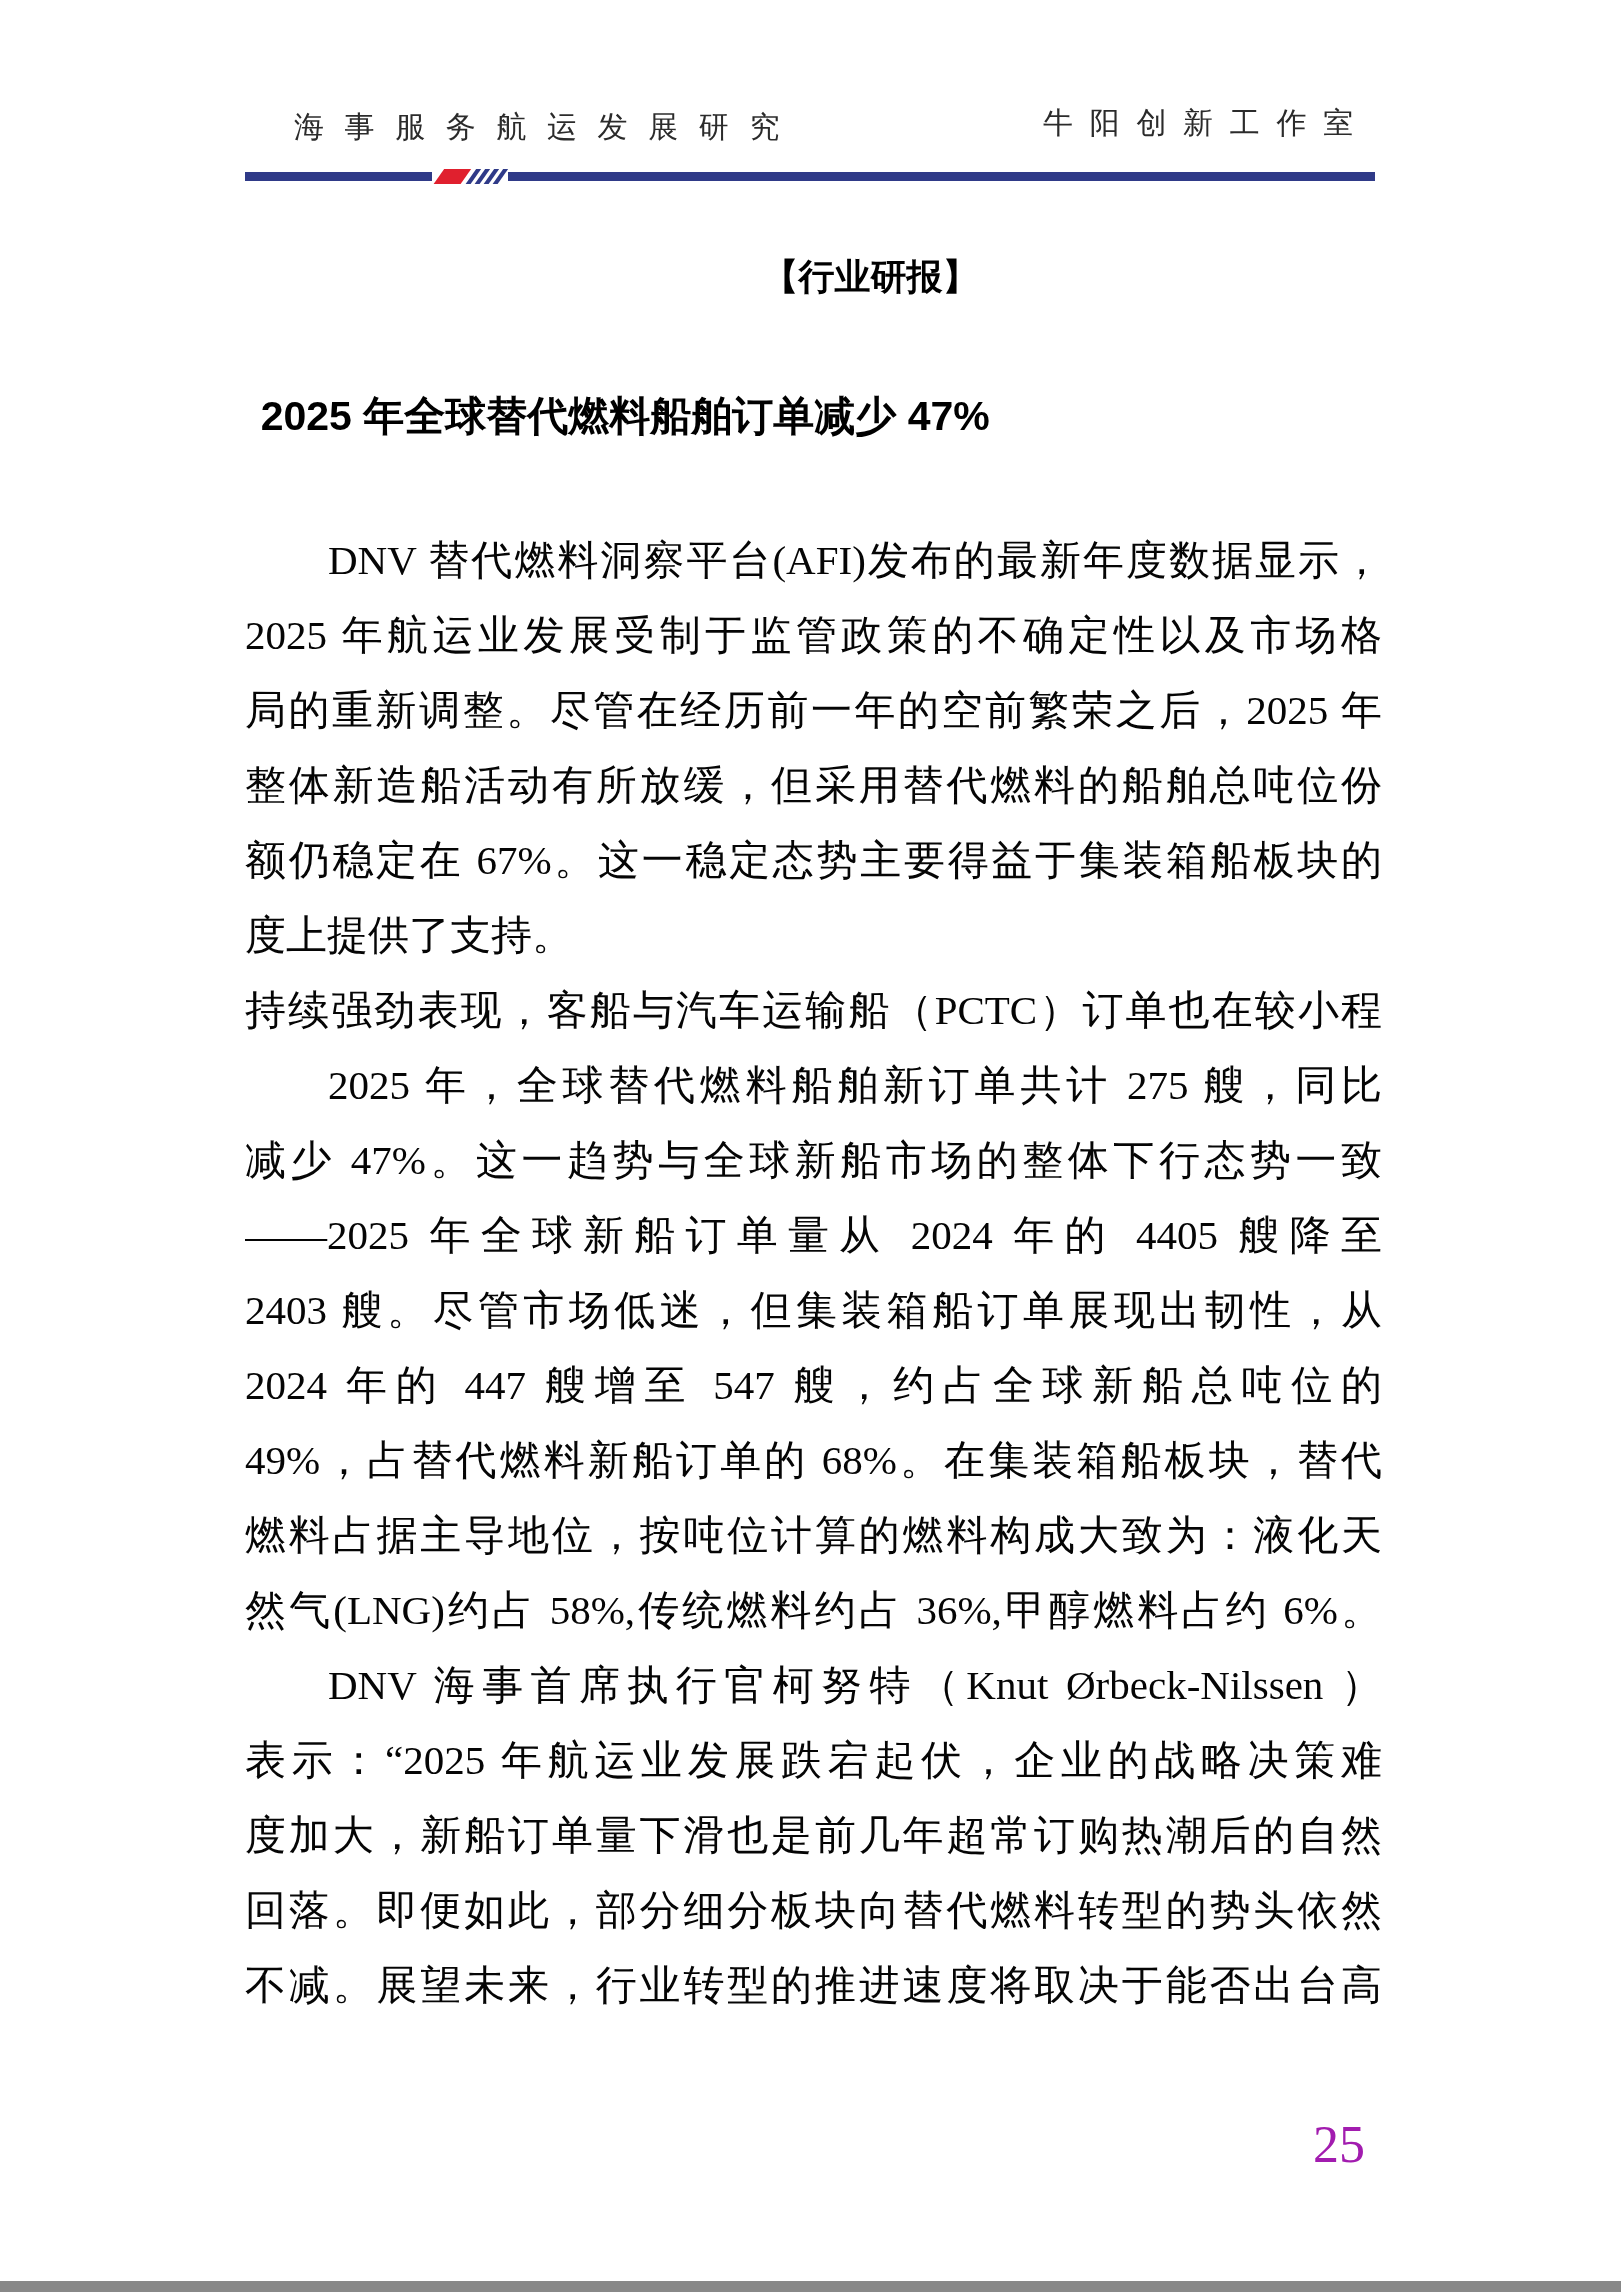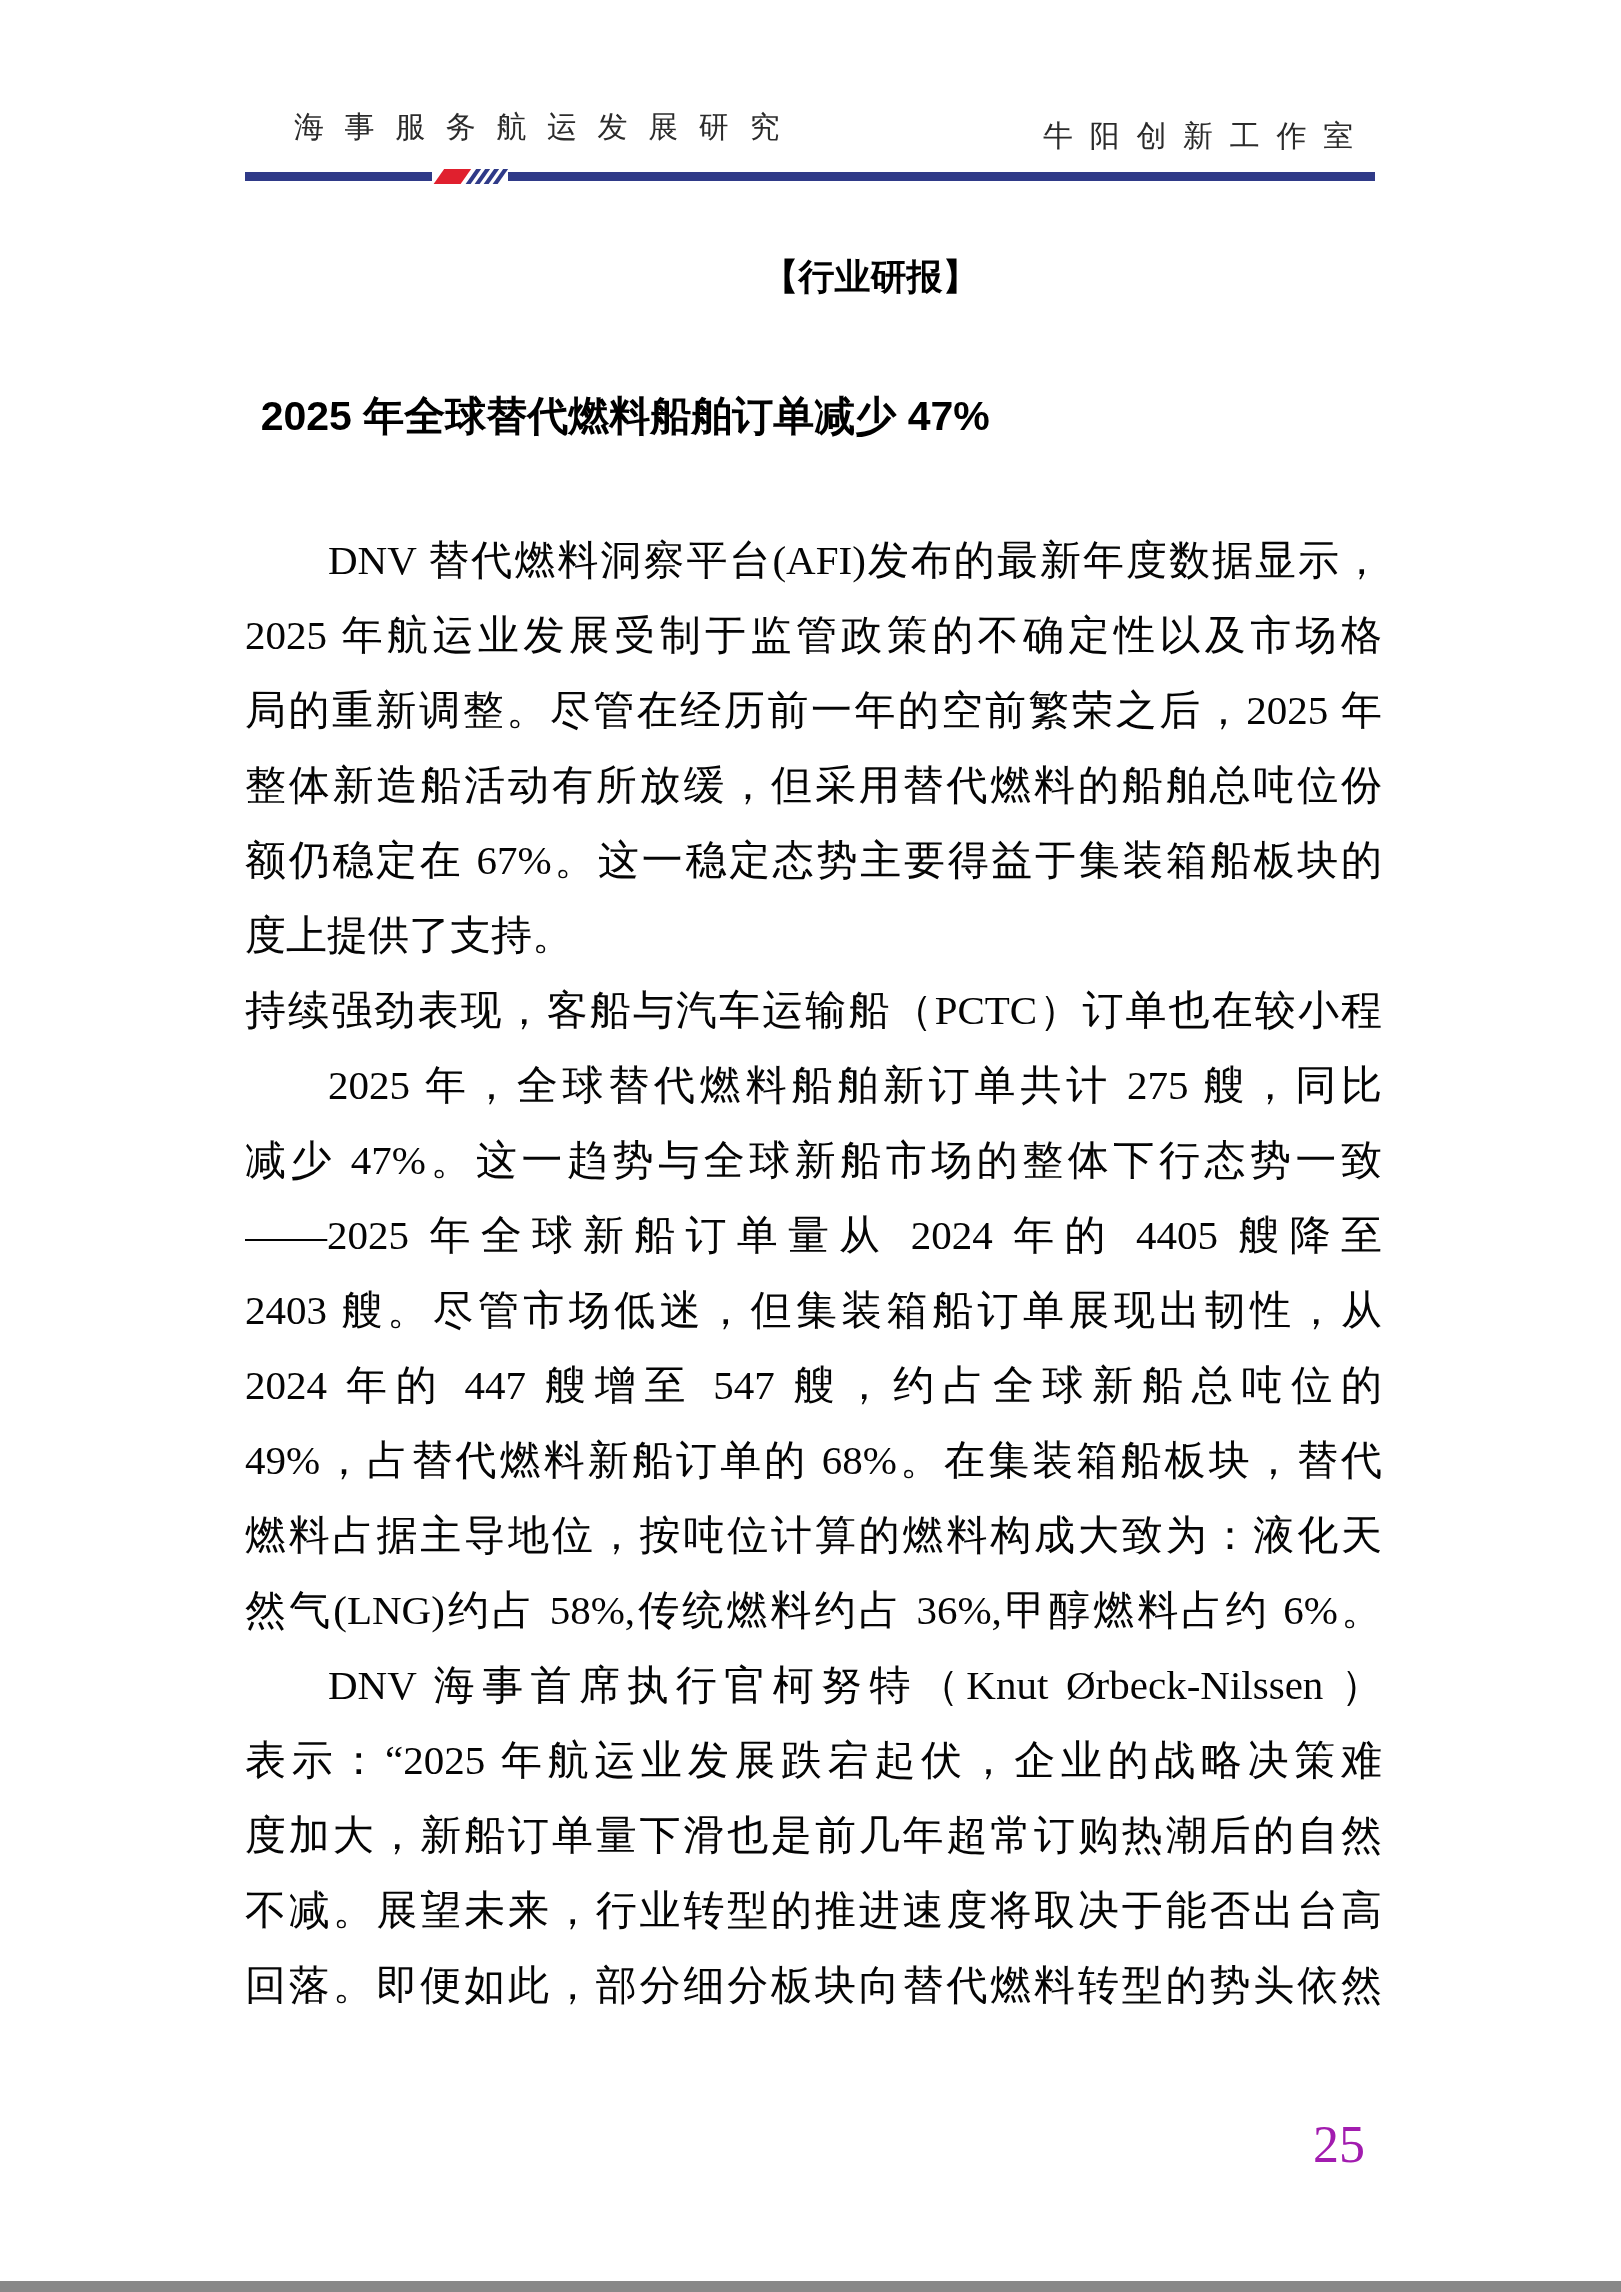--- a/index.html
+++ b/index.html
@@ -8,21 +8,21 @@
     background:#ffffff;color:#000;
     font-family:"Liberation Serif","DejaVu Serif",serif;
     overflow:hidden;
   }
   
   .hdr-left{
     position:absolute;left:294px;top:107px;
     font-size:30px;letter-spacing:20.6px;color:#2b2b2b;white-space:nowrap;
   }
   .hdr-right{
-    position:absolute;left:1043px;top:116px;
+    position:absolute;left:1043px;top:103px;
     font-size:30px;letter-spacing:16.7px;color:#2b2b2b;white-space:nowrap;
   }
   
   .rule{position:absolute;left:245px;top:172px;width:1130px;height:8.8px;}
   .rule .seg{position:absolute;top:0;height:8.8px;background:#2f3a88;}
   .rule .seg-l{left:0;width:187px;}
   .rule .seg-r{left:263px;right:0;}
   .rule .red{
     position:absolute;left:194px;top:-2.9px;width:26.5px;height:14.7px;
     background:#e0202e;transform:skewX(-35deg);
@@ -102,21 +102,21 @@
       <span class="ln" style="display:block">2403 艘。尽管市场低迷，但集装箱船订单展现出韧性，从</span>
       <span class="ln" style="display:block">2024 年的 447 艘增至 547 艘，约占全球新船总吨位的</span>
       <span class="ln" style="display:block">49%，占替代燃料新船订单的 68%。在集装箱船板块，替代</span>
       <span class="ln" style="display:block">燃料占据主导地位，按吨位计算的燃料构成大致为：液化天</span>
       <span class="ln" style="display:block">然气(LNG)约占 58%,传统燃料约占 36%,甲醇燃料占约 6%。</span>
     </p>
     <p>
       <span class="ln indent" style="display:block">DNV 海事首席执行官柯努特（Knut Ørbeck-Nilssen ）</span>
       <span class="ln" style="display:block">表示：“2025 年航运业发展跌宕起伏，企业的战略决策难</span>
       <span class="ln" style="display:block">度加大，新船订单量下滑也是前几年超常订购热潮后的自然</span>
+      <span class="ln" style="display:block">回落。即便如此，部分细分板块向替代燃料转型的势头依然</span>
       <span class="ln" style="display:block">不减。展望未来，行业转型的推进速度将取决于能否出台高</span>
-      <span class="ln" style="display:block">回落。即便如此，部分细分板块向替代燃料转型的势头依然</span>
     </p>
   </div>
 
   <div class="pagenum">25</div>
 
 </div>
 
 
 </body></html>

